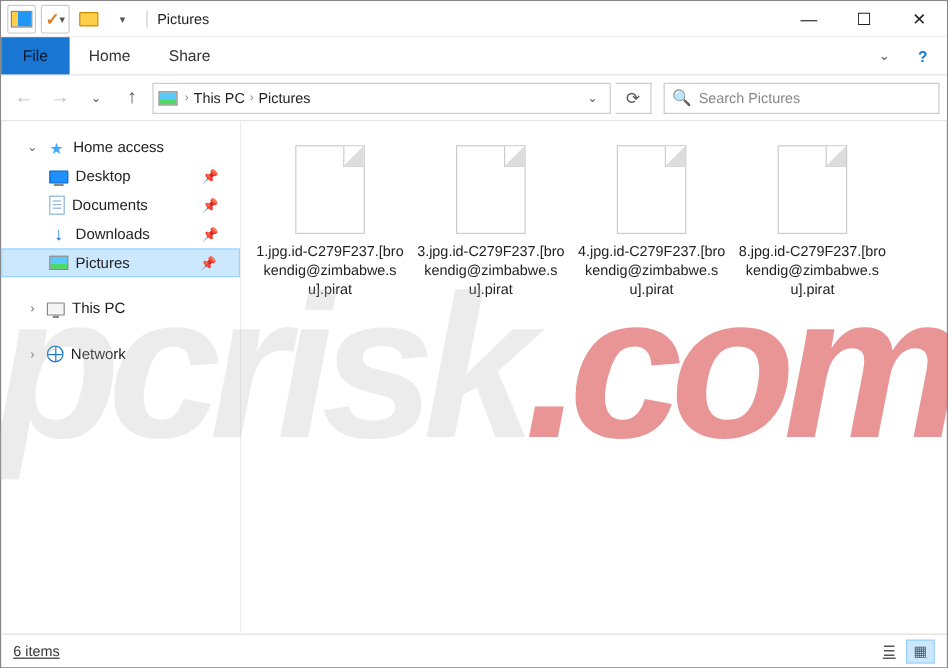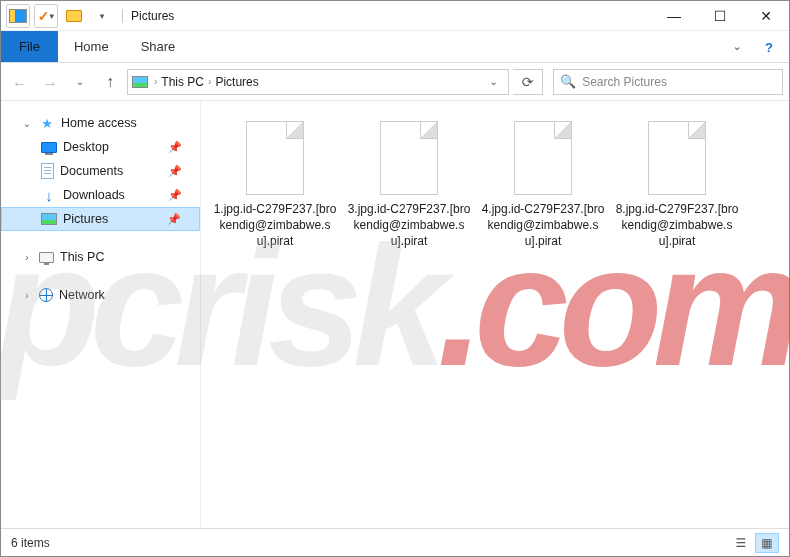--- a/index.html
+++ b/index.html
@@ -54,21 +54,21 @@
 .ic-net::before { content:""; position:absolute; top:50%; left:0; right:0; height:1px; background:#1976d2; }
 .ic-net::after { content:""; position:absolute; left:50%; top:0; bottom:0; width:1px; background:#1976d2; }
 
 .content { flex:1; overflow:auto; padding:14px 10px; }
 .files { display:flex; flex-wrap:wrap; gap:10px 6px; align-content:flex-start; }
 .file { width:128px; display:flex; flex-direction:column; align-items:center; padding:6px; }
 .file-icon { width:58px; height:74px; background:#fff; border:1px solid #ccc; position:relative; margin-bottom:6px; }
 .file-icon::before { content:""; position:absolute; top:0; right:0; width:16px; height:16px; background:linear-gradient(135deg,#fff 48%,#ddd 50%); border-left:1px solid #ccc; border-bottom:1px solid #ccc; }
 .file-name { font-size:12px; color:#222; text-align:center; line-height:1.35; word-break:break-all; width:124px; }
 
-.statusbar { height:28px; border-top:1px solid #ddd; display:flex; align-items:center; padding:0 10px; font-size:12px; color:#333; }
+.statusbar { height:28px; border-top:1px solid #ddd; display:flex; align-items:center; padding:0 10px; font-size:12px; color:#333;text-decoration:underline; }
 .statusbar .views { margin-left:auto; display:flex; gap:2px; }
 .statusbar .view-btn { width:24px; height:20px; border:1px solid transparent; display:flex; align-items:center; justify-content:center; color:#555; font-size:12px; }
 .statusbar .view-btn.active { background:#cce8ff; border-color:#99d1ff; }
 
 .watermark { position:absolute; top:55%; left:50%; transform:translate(-50%,-50%); font-size:170px; font-weight:800; color:rgba(180,180,180,0.25); font-style:italic; letter-spacing:-10px; font-family:Arial,sans-serif; pointer-events:none; white-space:nowrap; z-index:5; }
 .watermark .dot { color:rgba(218,79,79,0.6); }
 
 .addr-icon { width:16px; height:12px; display:inline-block; background:linear-gradient(to bottom,#5ac8fa 60%,#4cd964 60%); border:1px solid #888; margin-right:2px; }
 .qat-explorer { width:18px; height:14px; background:linear-gradient(to right,#ffcf4b 30%,#2196f3 30%); border:1px solid #888; }
 .qat-check { color:#e67e22; font-size:14px; font-weight:bold; }

